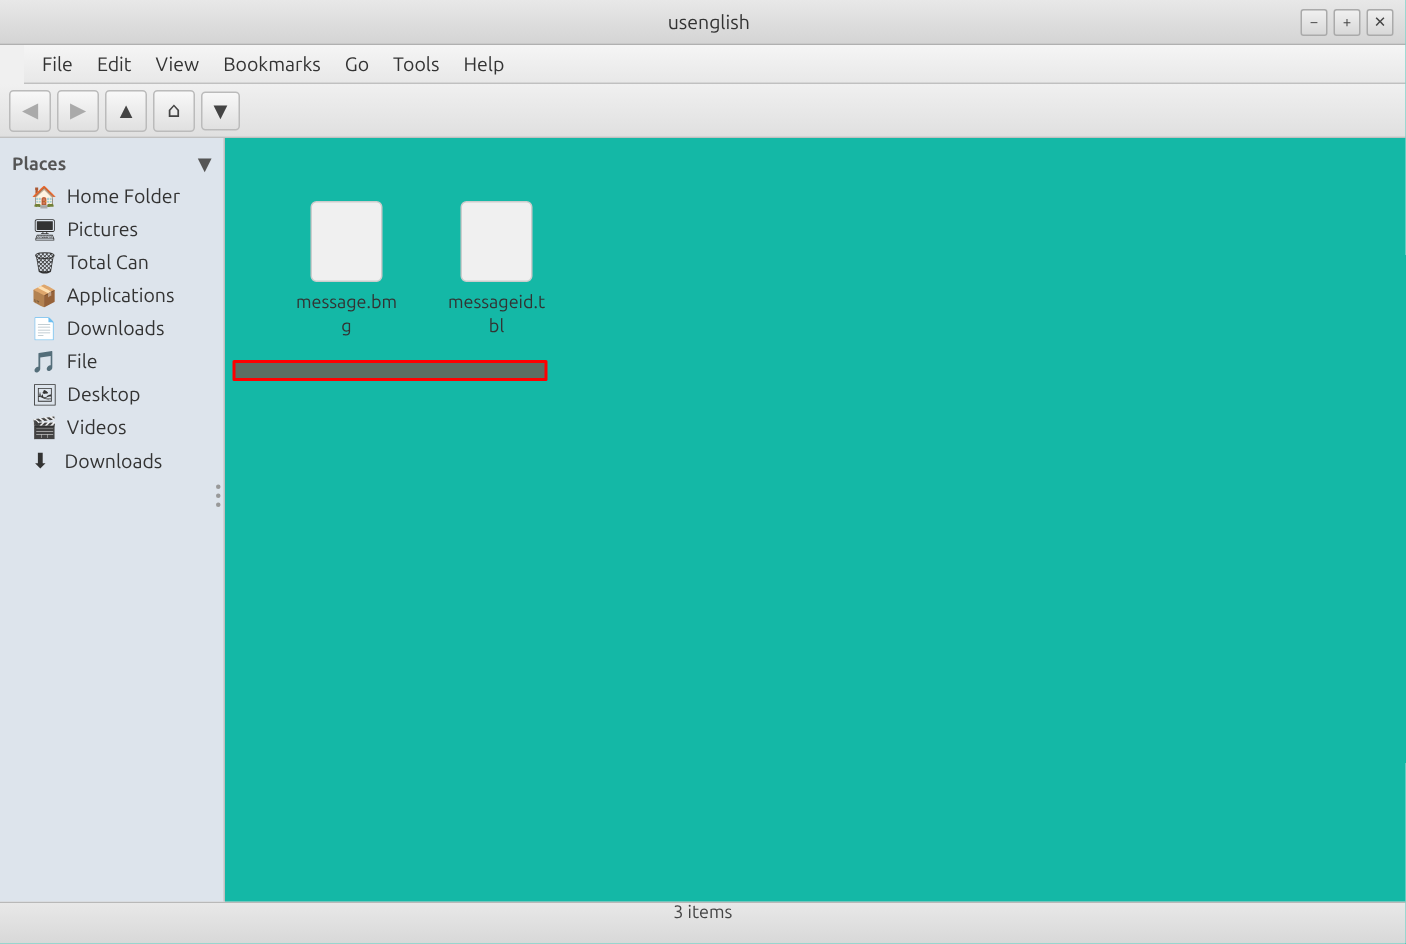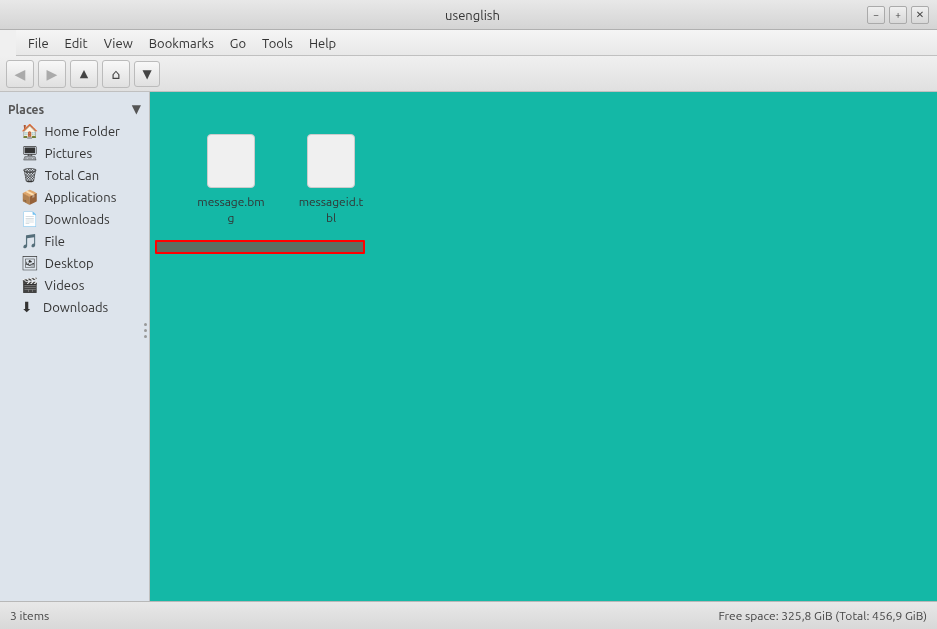--- a/index.html
+++ b/index.html
@@ -218,20 +218,21 @@
     #statusbar {
       height: 28px;
       background: linear-gradient(to bottom, #e8e8e8, #d8d8d8);
       border-top: 1px solid #b8b8b8;
       display: flex;
       align-items: center;
       justify-content: space-between;
       padding: 0 10px;
       font-size: 12px;
       color: #444;
+      flex-direction: column;
     }
   </style>
 </head>
 <body>
 
 <div id="titlebar">
   <div style="width:70px;"></div>
   <span id="titlebar-title">usenglish</span>
   <div id="titlebar-controls">
     <div class="title-btn">−</div>
@@ -317,14 +318,13 @@
       <div class="file-icon"></div>
       <span class="file-label">messageid.t<br>bl</span>
     </div>
 
     <div class="selection-rect" style="position:absolute; left:5px; top:148px; width:210px; height:14px; background: rgba(200,0,0,0.4); border: 2px solid red; border-radius:1px;"></div>
   </div>
 </div>
 
 <div id="statusbar">
   <span>3 items</span>
-  <span>Free space: 325,8 GiB (Total: 456,9 GiB)</span>
 </div>
 
 </body></html>

